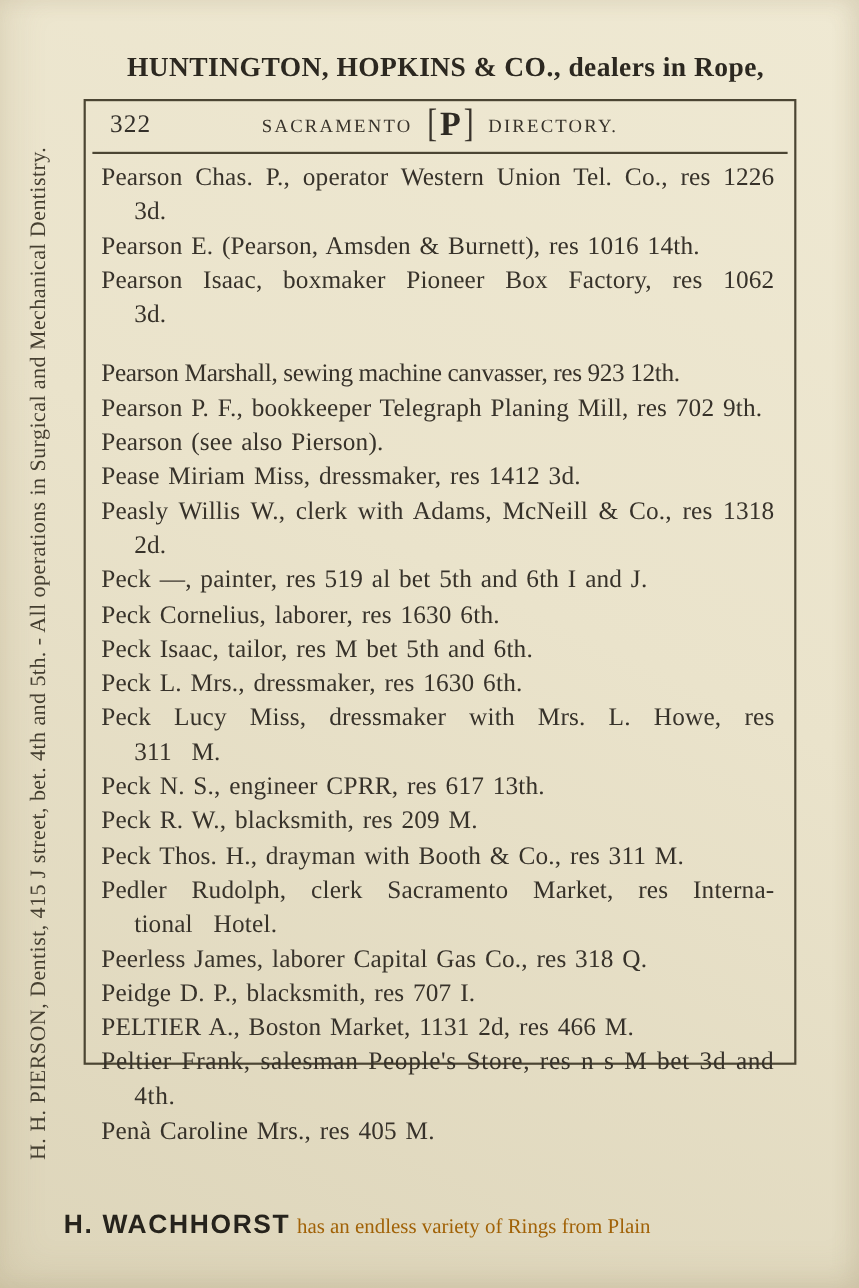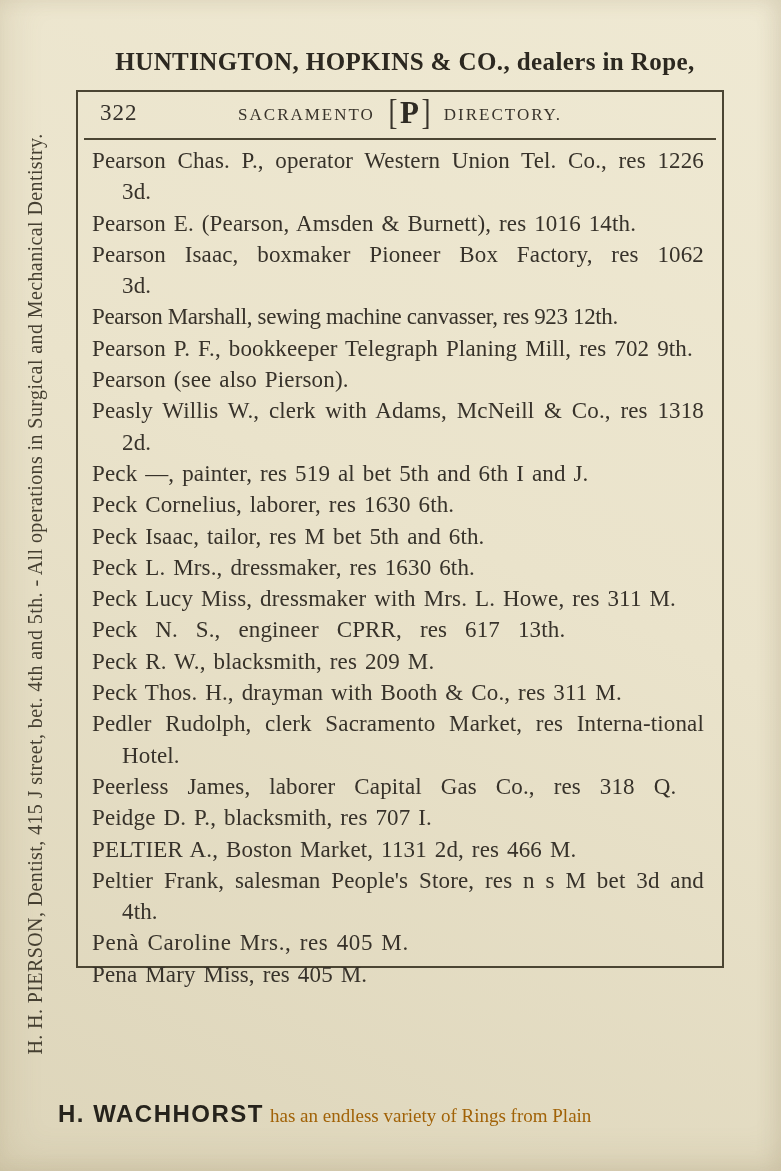--- a/index.html
+++ b/index.html
@@ -85,21 +85,21 @@
     font-size:23px;
     line-height:31.3px;
     text-align:justify;
     padding-left:30px;
     text-indent:-30px;
     word-spacing:2px;
     letter-spacing:0.15px;
   }
   
   .entry:nth-of-type(3)  { word-spacing:12px; }
-  .entry:nth-of-type(4)  { word-spacing:0; letter-spacing:-0.35px; }
+  .entry:nth-of-type(4)  { word-spacing:0; letter-spacing:-0.35px;margin-top:22px; }
   .entry:nth-of-type(13) { word-spacing:12px; }
   .entry:nth-of-type(17) { word-spacing:13px; }
   .entry:nth-of-type(21) { letter-spacing:0.6px; }
 
   
   .footer {
     position:absolute; top:1100px; left:58px; width:700px;
     white-space:nowrap;
   }
   .footer-name {
@@ -136,34 +136,34 @@
   <div class="header-rule"></div>
 
   <div class="entries" id="entries">
 
   <p class="entry">Pearson Chas. P., operator Western Union Tel. Co., res 1226 3d.</p>
       <p class="entry">Pearson E. (Pearson, Amsden &amp; Burnett), res 1016 14th.</p>
       <p class="entry">Pearson Isaac, boxmaker Pioneer Box Factory, res 1062 3d.</p>
       <p class="entry">Pearson Marshall, sewing machine canvasser, res 923 12th.</p>
       <p class="entry">Pearson P. F., bookkeeper Telegraph Planing Mill, res 702 9th.</p>
       <p class="entry">Pearson (see also Pierson).</p>
+      <p class="entry">Pease Miriam Miss, dressmaker, res 1412 3d.</p>
       <p class="entry">Peasly Willis W., clerk with Adams, McNeill &amp; Co., res 1318 2d.</p>
       <p class="entry">Peck —, painter, res 519 al bet 5th and 6th I and J.</p>
       <p class="entry">Peck Cornelius, laborer, res 1630 6th.</p>
       <p class="entry">Peck Isaac, tailor, res M bet 5th and 6th.</p>
       <p class="entry">Peck L. Mrs., dressmaker, res 1630 6th.</p>
       <p class="entry">Peck Lucy Miss, dressmaker with Mrs. L. Howe, res 311 M.</p>
       <p class="entry">Peck N. S., engineer CPRR, res 617 13th.</p>
       <p class="entry">Peck R. W., blacksmith, res 209 M.</p>
       <p class="entry">Peck Thos. H., drayman with Booth &amp; Co., res 311 M.</p>
       <p class="entry">Pedler Rudolph, clerk Sacramento Market, res Interna-tional Hotel.</p>
       <p class="entry">Peerless James, laborer Capital Gas Co., res 318 Q.</p>
       <p class="entry">Peidge D. P., blacksmith, res 707 I.</p>
       <p class="entry">PELTIER A., Boston Market, 1131 2d, res 466 M.</p>
       <p class="entry">Peltier Frank, salesman People's Store, res n s M bet 3d and 4th.</p>
       <p class="entry">Penà Caroline Mrs., res 405 M.</p>
-      <p class="entry">Pena Mary Miss, res 405 M.</p>
     </div>
 </div>
 
 <div class="footer">
   <span class="footer-name">H. WACHHORST</span><span class="footer-text">has an endless variety of Rings from Plain</span>
 </div>
 
 </body></html>

